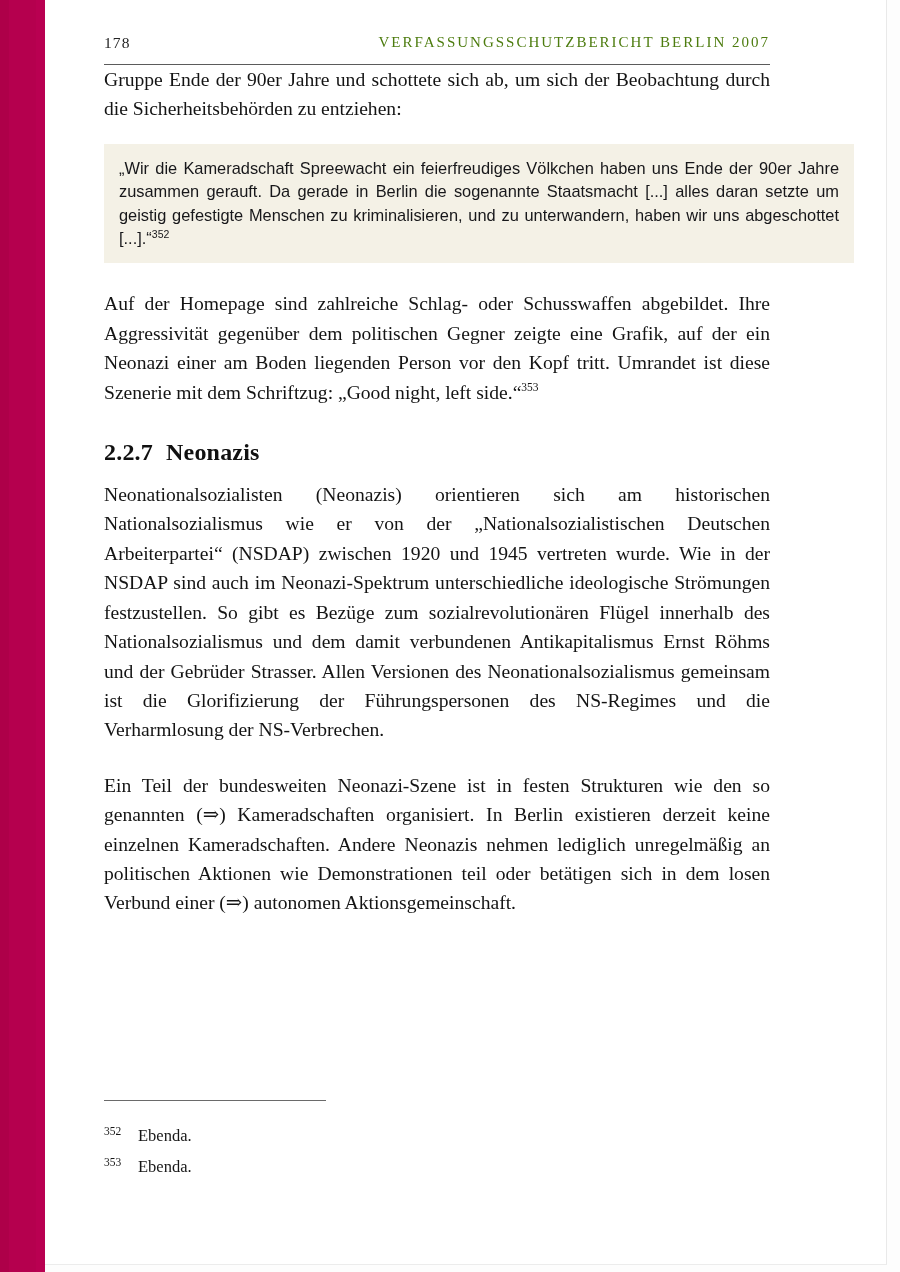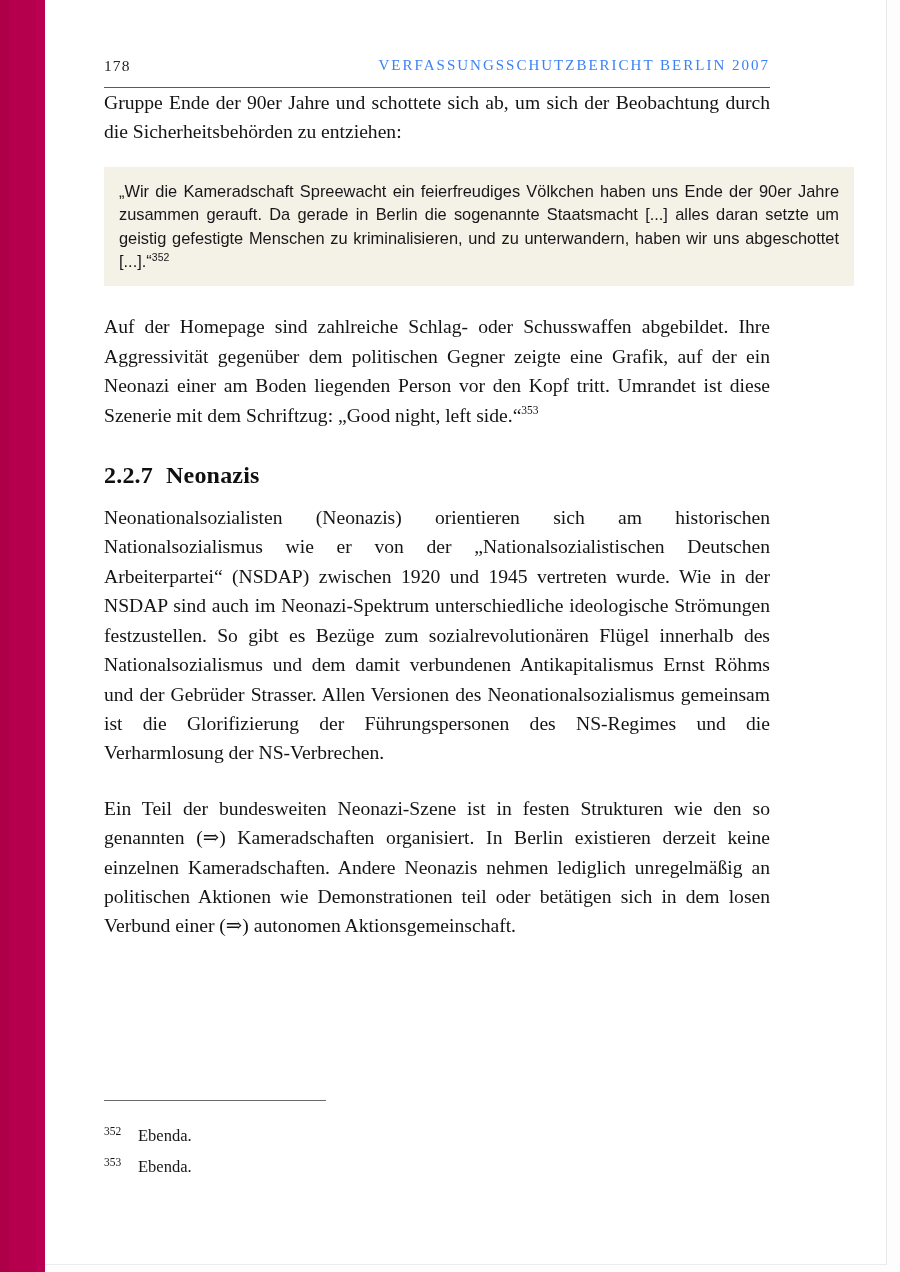--- a/index.html
+++ b/index.html
@@ -63,38 +63,38 @@
     position: absolute;
     left: 104px;
     top: 0;
     width: 666px;
   }
 
   
   .running-head {
     position: relative;
     height: 30px;
-    margin-top: 57px;
+    margin-top: 34px;
     border-bottom: 1.6px solid #5b5b5b;
   }
   .folio {
     position: absolute;
     left: 0;
     top: 0;
     font-size: 15.5px;
     letter-spacing: 1.1px;
     color: #232323;
   }
   .head-title {
     position: absolute;
     right: 0;
     top: 0;
     font-size: 15px;
     letter-spacing: 2.0px;
-    color: #3b82f6;
+    color: #4d7c0f;
     white-space: nowrap;
   }
 
   
   p.body {
     margin: 0;
     font-size: 19.6px;
     line-height: 29.4px;
     text-align: justify;
     text-justify: inter-word;

